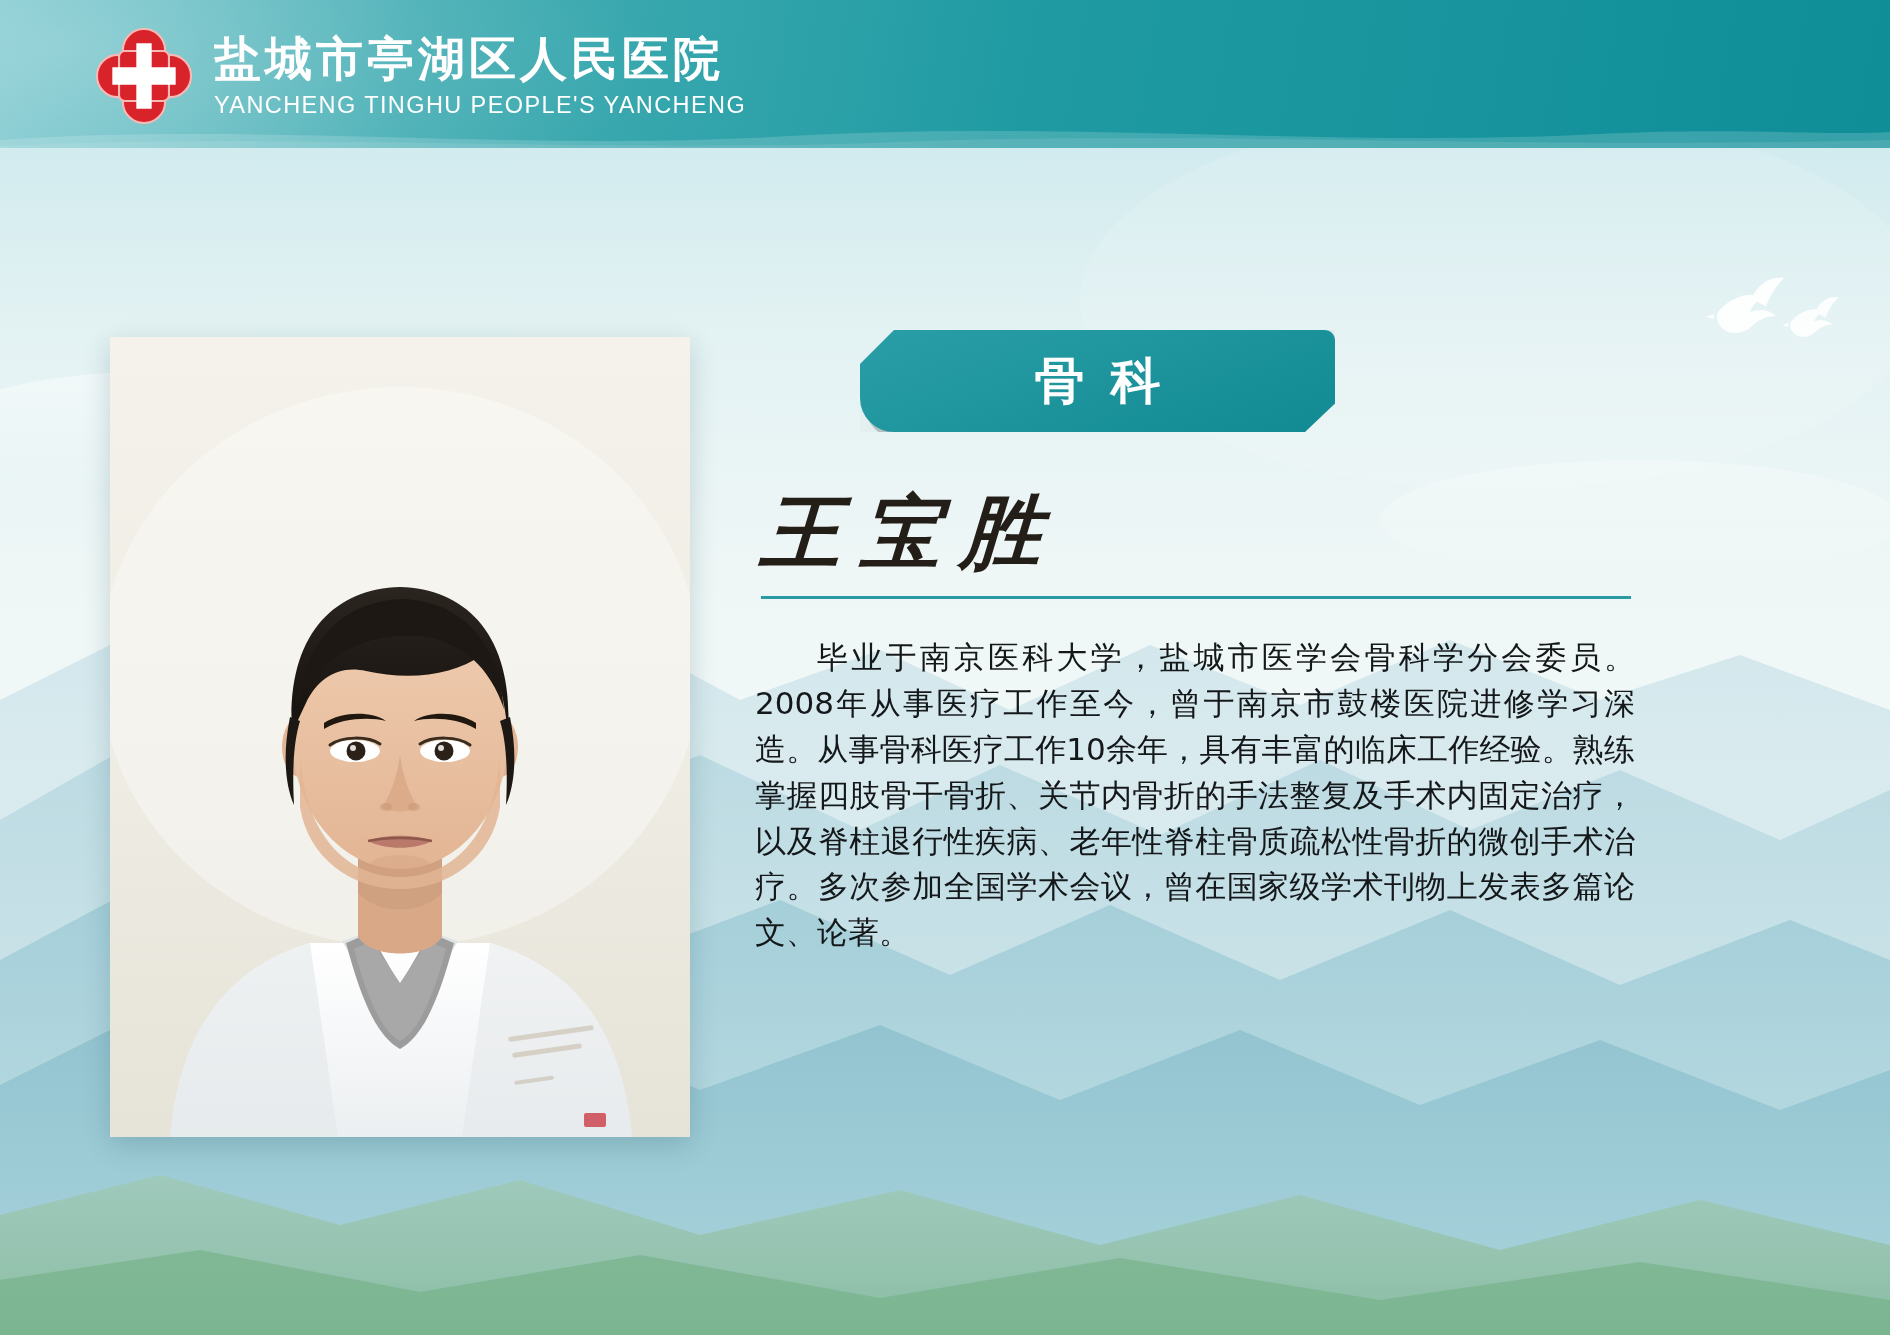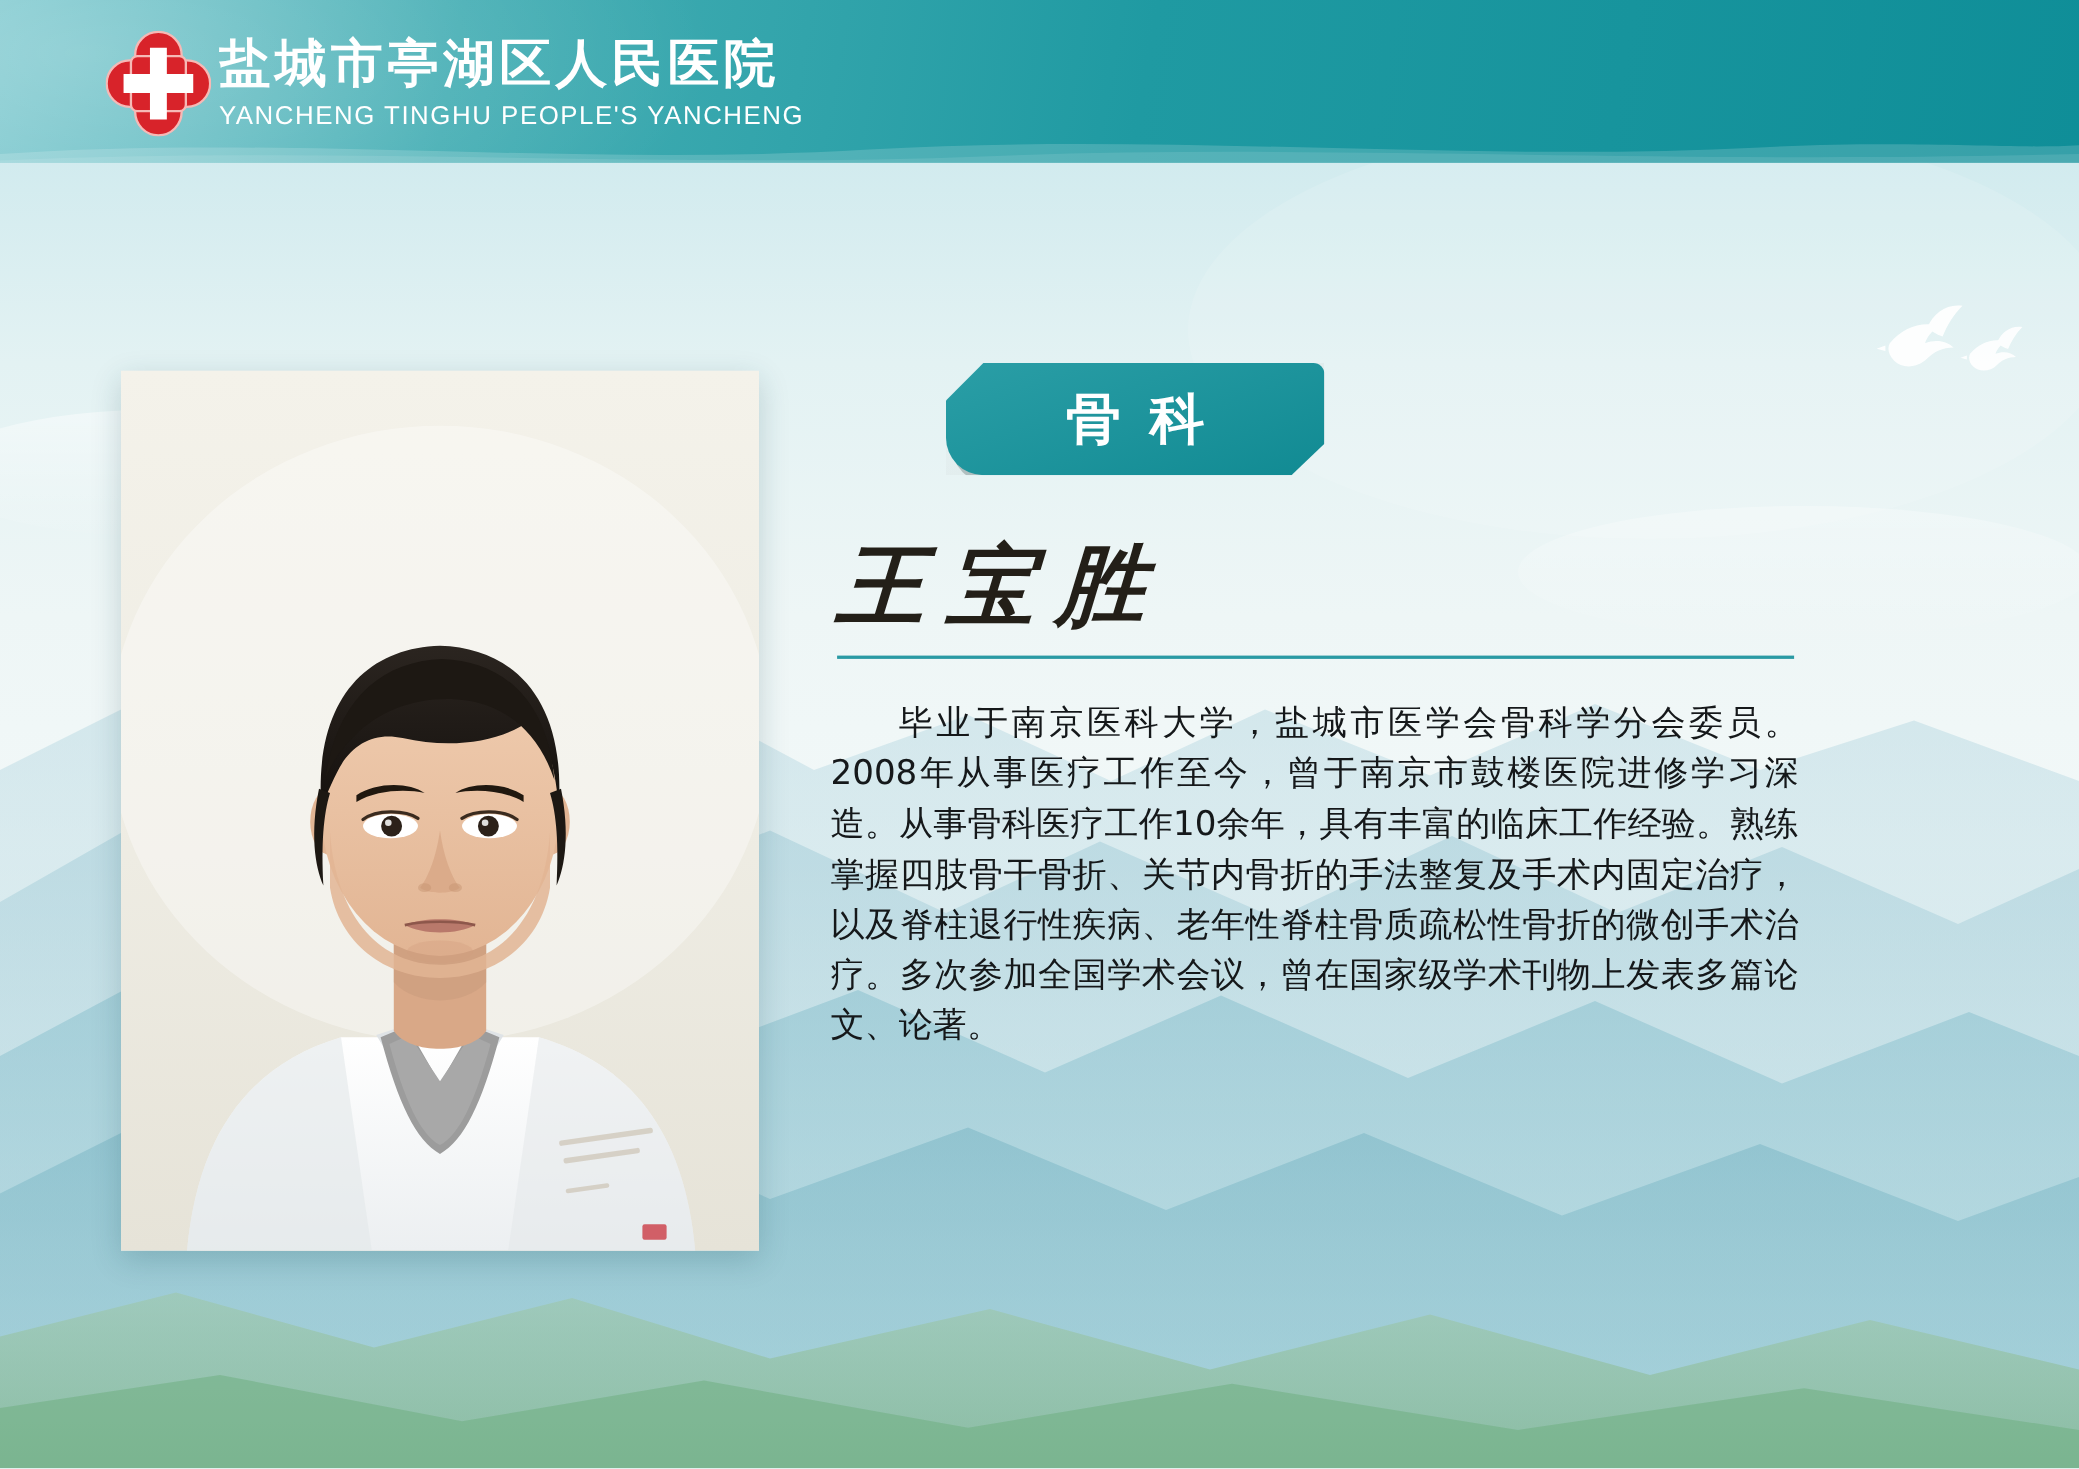--- a/index.html
+++ b/index.html
@@ -41,21 +41,21 @@
     left: 0; bottom: -4px;
     width: 1890px; height: 34px;
     opacity: .55;
   }
 
   .logo-block {
     position: absolute;
     left: 96px; top: 28px;
     display: flex;
     align-items: center;
-    gap: 7px;
+    gap: 22px;
   }
   .logo-mark {
     width: 96px; height: 96px;
     position: relative;
     flex: 0 0 auto;
   }
   .logo-title-wrap { padding-top: 2px; }
   .logo-cn {
     font-size: 47px;
     font-weight: bold;
@@ -110,21 +110,21 @@
   
   .right-col {
     position: absolute;
     left: 745px; top: 330px;
     width: 1060px;
     z-index: 5;
   }
 
   .dept-badge {
     position: relative;
-    width: 344px;
+    width: 475px;
     height: 102px;
     margin-left: 115px;
     background: #12939c;
     border-radius: 34px 10px 10px 34px;
     box-shadow: 5px 7px 0 rgba(40,60,62,.28);
     display: flex;
     align-items: center;
     justify-content: center;
     clip-path: polygon(34px 0, 100% 0, 100% 72%, calc(100% - 30px) 100%, 0 100%, 0 34px);
   }

